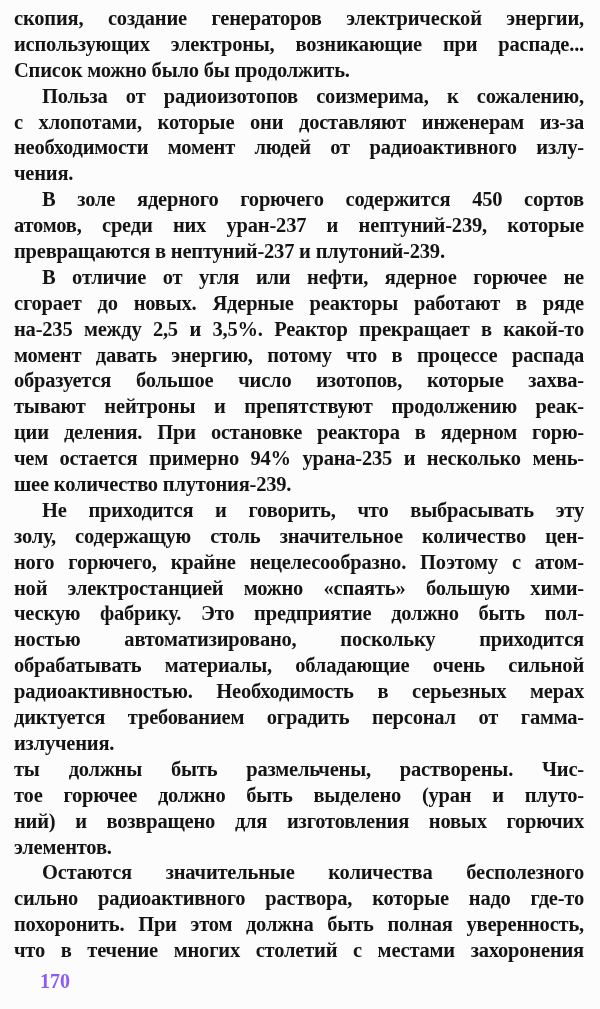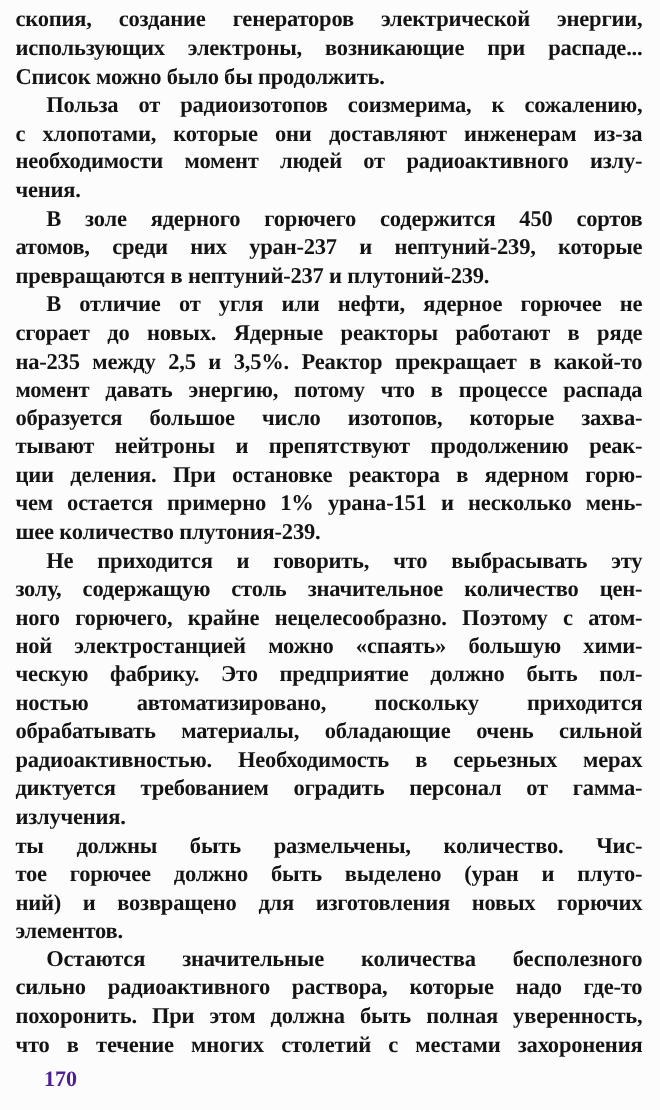--- a/index.html
+++ b/index.html
@@ -11,21 +11,21 @@
   }
   .line {
     display: block; height: 25.9px; line-height: 25.9px;
     text-align: justify; text-align-last: justify; white-space: nowrap;
     letter-spacing: -0.2px;
   }
   .line.last { text-align-last: left; }
   .line.indent { padding-left: 28px; }
   .pagenum {
     position: absolute; left: 40px; top: 970px;
-    font-family: "Liberation Serif", serif; font-weight: bold; font-size: 20px; color: #4c1d95;
+    font-family: "Liberation Serif", serif; font-weight: bold; font-size: 20px; color: #8b5cf6;
   }
 </style>
 </head>
 <body>
 
 <div class="page" id="page">
     <div>
       <div class="line">скопия, создание генераторов электрической энергии,</div>
       <div class="line">использующих электроны, возникающие при распаде...</div>
       <div class="line last">Список можно было бы продолжить.</div>
@@ -42,37 +42,37 @@
       <div class="line last">превращаются в нептуний-237 и плутоний-239.</div>
     </div>
     <div>
       <div class="line indent">В отличие от угля или нефти, ядерное горючее не</div>
       <div class="line">сгорает до новых. Ядерные реакторы работают в ряде</div>
       <div class="line">на-235 между 2,5 и 3,5%. Реактор прекращает в какой-то</div>
       <div class="line">момент давать энергию, потому что в процессе распада</div>
       <div class="line">образуется большое число изотопов, которые захва-</div>
       <div class="line">тывают нейтроны и препятствуют продолжению реак-</div>
       <div class="line">ции деления. При остановке реактора в ядерном горю-</div>
-      <div class="line">чем остается примерно 1% урана-151 и несколько мень-</div>
+      <div class="line">чем остается примерно 94% урана-235 и несколько мень-</div>
       <div class="line last">шее количество плутония-239.</div>
     </div>
     <div>
       <div class="line indent">Не приходится и говорить, что выбрасывать эту</div>
       <div class="line">золу, содержащую столь значительное количество цен-</div>
       <div class="line">ного горючего, крайне нецелесообразно. Поэтому с атом-</div>
       <div class="line">ной электростанцией можно «спаять» большую хими-</div>
       <div class="line">ческую фабрику. Это предприятие должно быть пол-</div>
       <div class="line">ностью автоматизировано, поскольку приходится</div>
       <div class="line">обрабатывать материалы, обладающие очень сильной</div>
       <div class="line">радиоактивностью. Необходимость в серьезных мерах</div>
       <div class="line">диктуется требованием оградить персонал от гамма-</div>
       <div class="line last">излучения.</div>
     </div>
     <div>
-      <div class="line">ты должны быть размельчены, количество. Чис-</div>
+      <div class="line">ты должны быть размельчены, растворены. Чис-</div>
       <div class="line">тое горючее должно быть выделено (уран и плуто-</div>
       <div class="line">ний) и возвращено для изготовления новых горючих</div>
       <div class="line last">элементов.</div>
     </div>
     <div>
       <div class="line indent">Остаются значительные количества бесполезного</div>
       <div class="line">сильно радиоактивного раствора, которые надо где-то</div>
       <div class="line">похоронить. При этом должна быть полная уверенность,</div>
       <div class="line">что в течение многих столетий с местами захоронения</div>
     </div>

